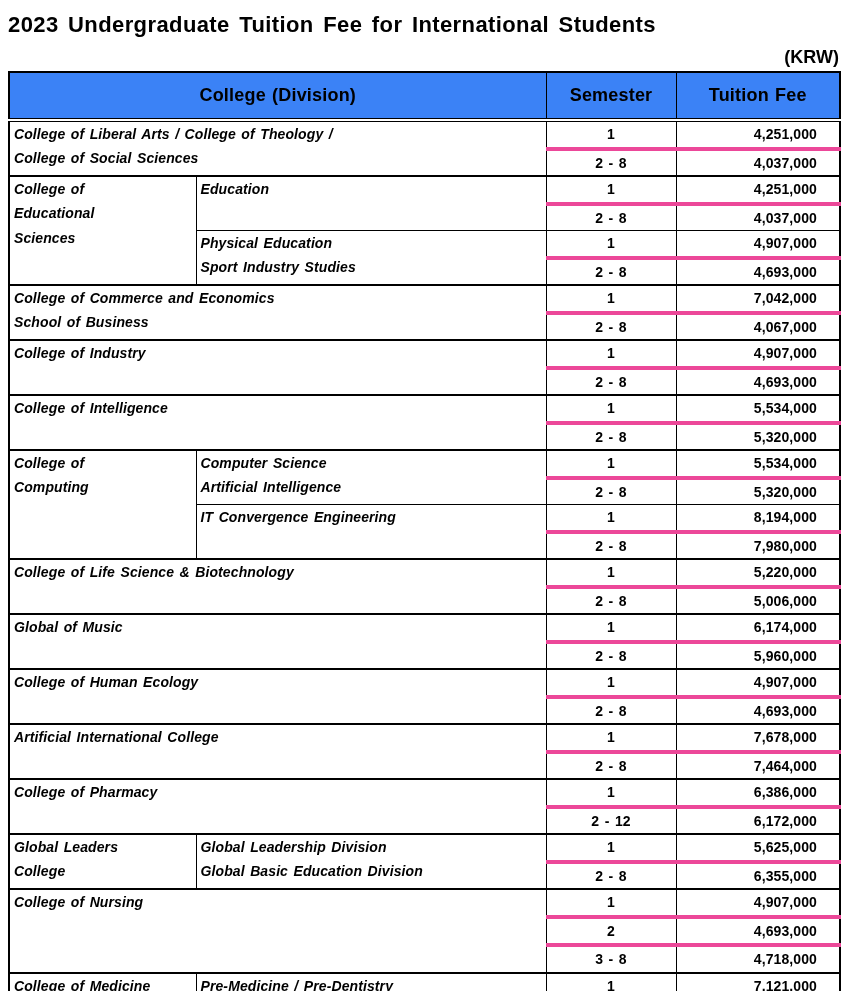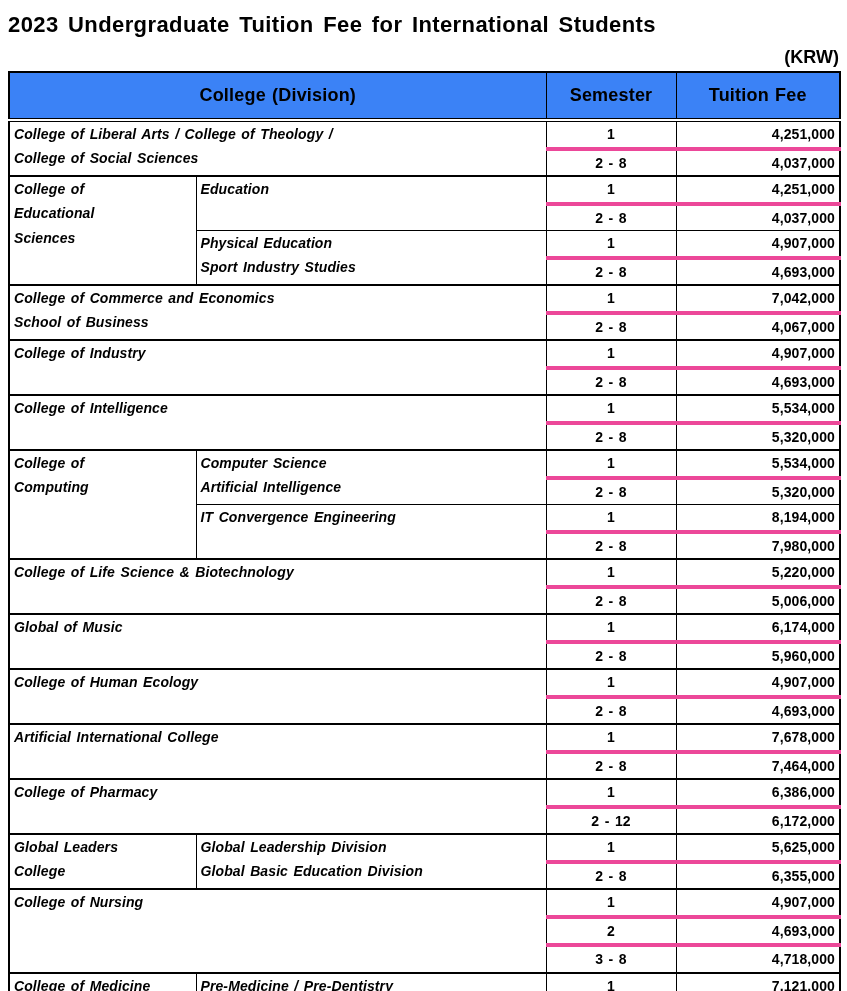--- a/index.html
+++ b/index.html
@@ -60,21 +60,21 @@
   }
   td.college-cell, td.division-cell {
     text-align: left;
     vertical-align: top;
     padding-left: 4px;
     padding-right: 2px;
     line-height: 24.4px;
     font-style: italic;
   }
   td.semester-cell { text-align: center; }
-  td.fee-cell { text-align: right; padding-right: 4px; }
+  td.fee-cell { text-align: right; padding-right: 22px; }
   tr.sec-start > td { border-top: 2px solid #000; }
   tr.div-start > td { border-top: 1.5px solid #000; }
   tr.inner > td { border-top: 4px solid #ec4899; }
   tr.tall > td { height: 48px; vertical-align: top; }
 </style>
 </head>
 <body>
 
 <div class="page">
   <h1 class="title">2023 Undergraduate Tuition Fee for International Students</h1>

